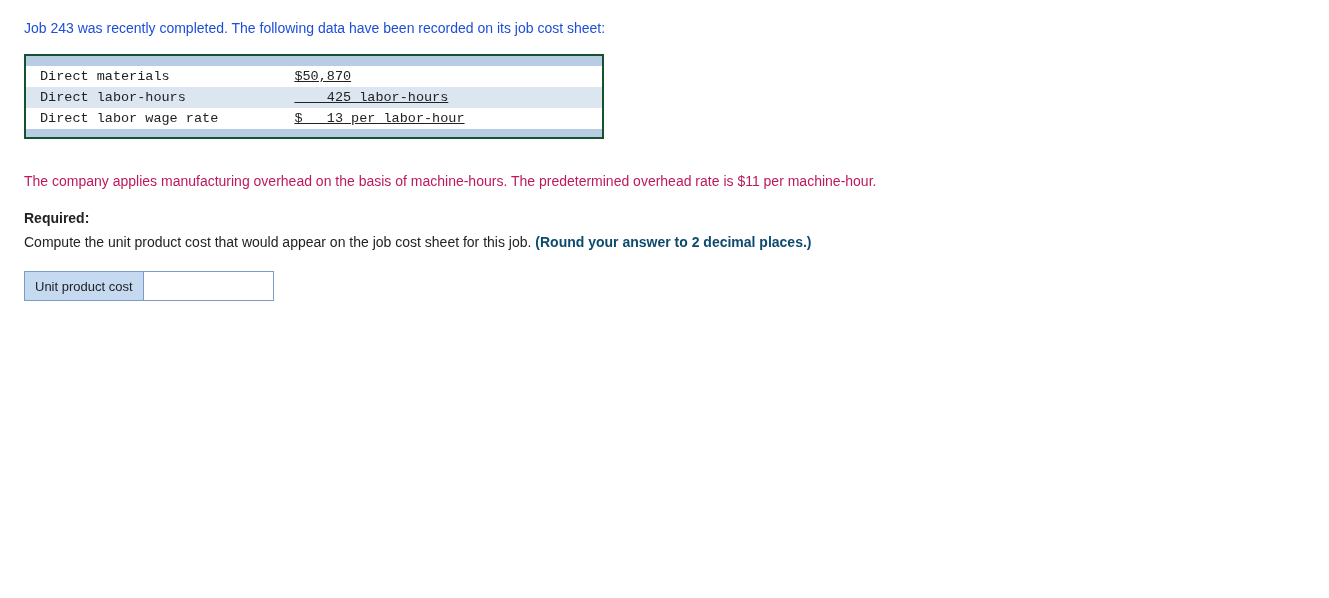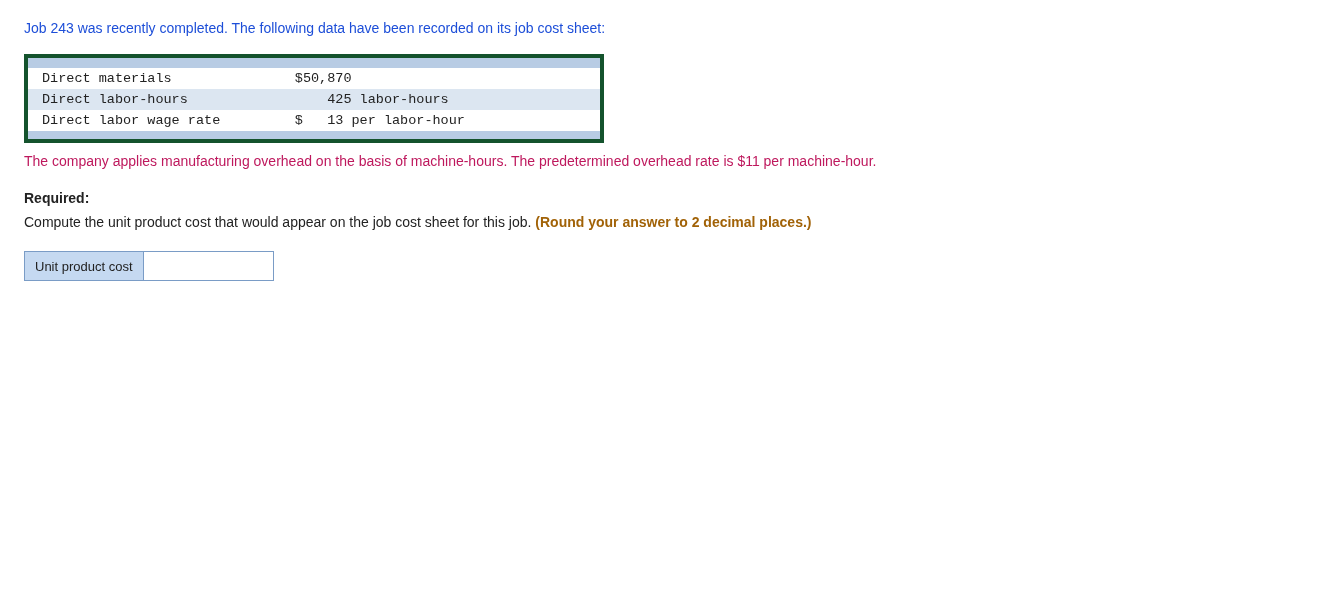--- a/index.html
+++ b/index.html
@@ -19,22 +19,22 @@
     }
 
     .intro-text {
       font-size: 14px;
       margin-bottom: 18px;
       color: #1d4ed8;
     }
 
     .data-table-wrapper {
       width: 580px;
-      margin-bottom: 8px;
-      border: 4px solid #14532d;
+      margin-bottom: 32px;
+      border: 2px solid #14532d;
     }
 
     .data-table-header {
       background: #b8cce4;
       height: 10px;
       width: 100%;
     }
 
     .data-table {
       width: 100%;
@@ -60,20 +60,21 @@
       vertical-align: middle;
     }
 
     .data-table td.label-col {
       width: 260px;
       padding-left: 14px;
     }
 
     .data-table td.value-col {
       width: 320px;
+      text-decoration: underline;
     }
 
     .data-table-footer {
       background: #b8cce4;
       height: 8px;
       width: 100%;
     }
 
     .overhead-text {
       font-size: 14px;
@@ -94,21 +95,21 @@
     }
 
     .required-question {
       font-size: 14px;
       color: #222;
       max-width: 960px;
       line-height: 1.5;
     }
 
     .required-question .round-note {
-      color: #a16207;
+      color: #0c4a6e;
       font-weight: bold;
     }
 
     .answer-row {
       display: flex;
       align-items: center;
       margin-top: 16px;
       gap: 0;
     }
 

